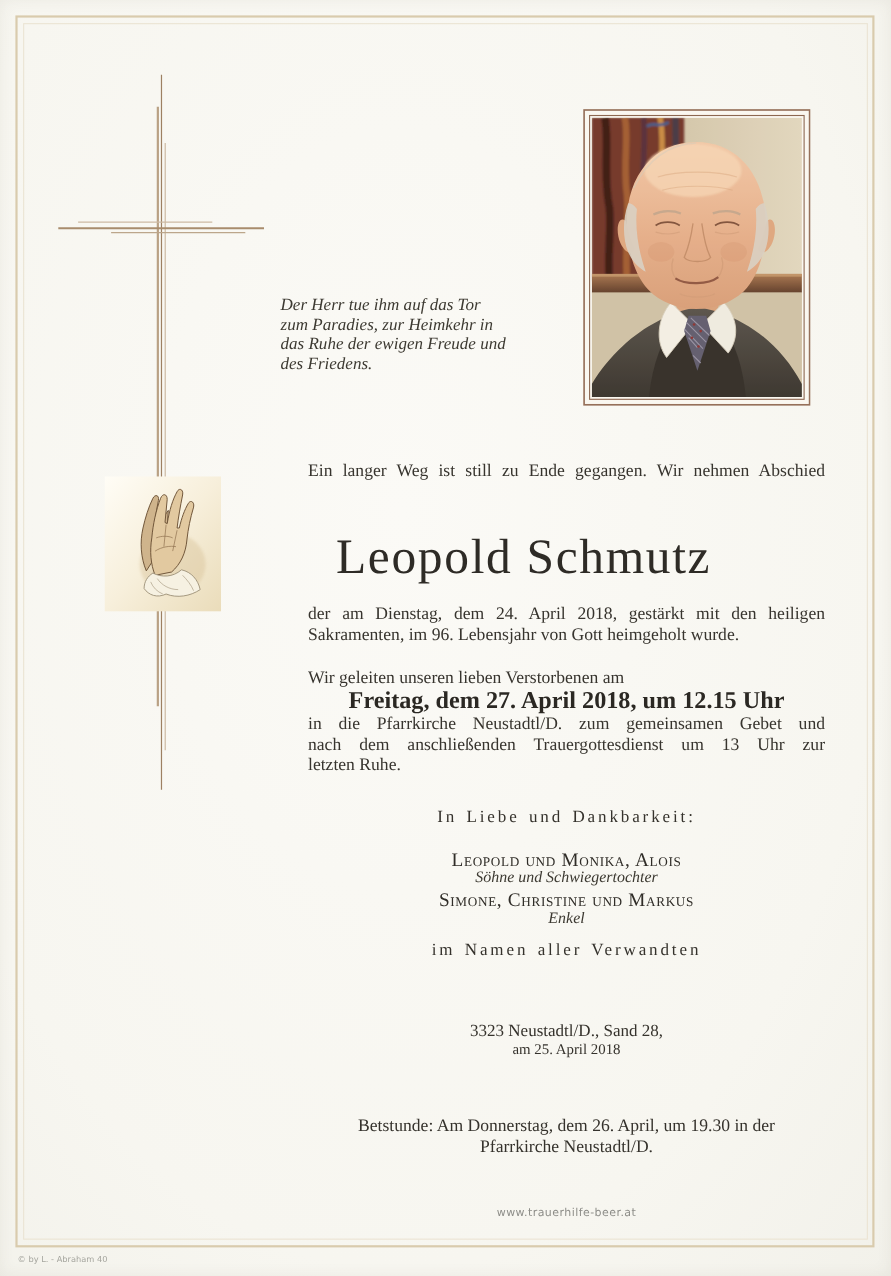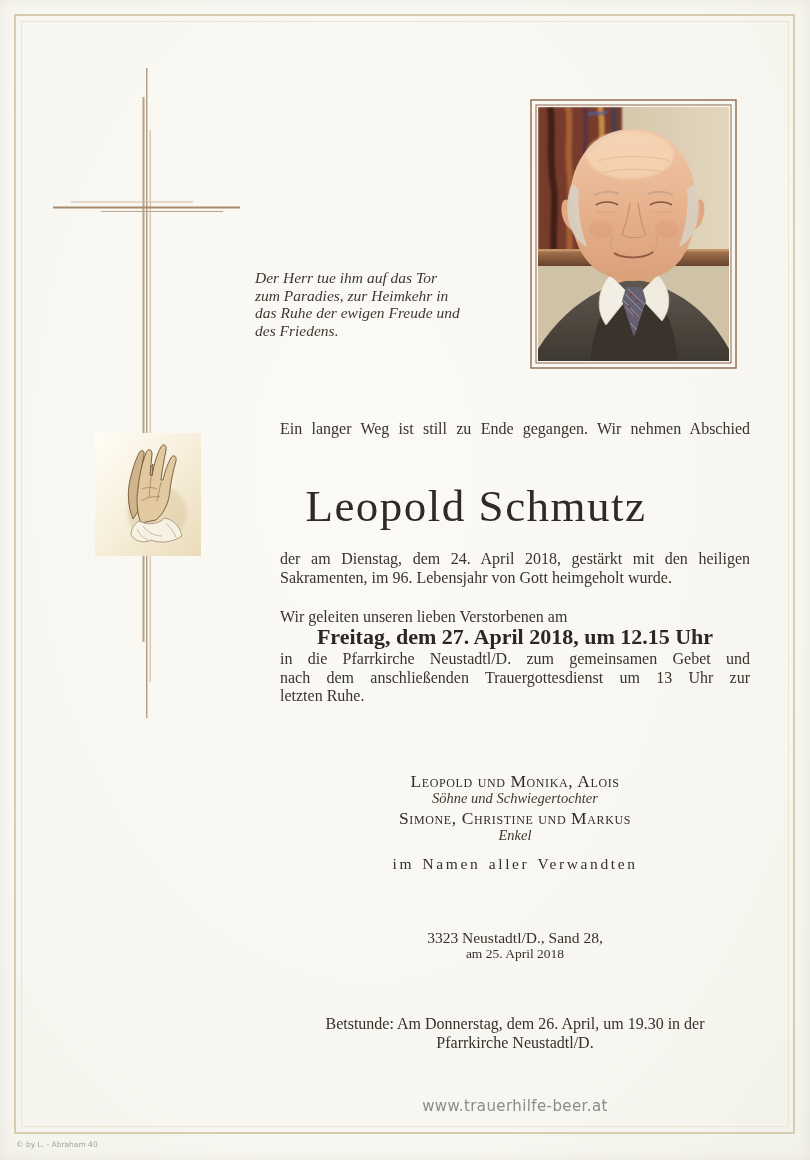--- a/index.html
+++ b/index.html
@@ -22,21 +22,21 @@
   .cline{text-align:center;}
   .quote{left:255px;top:269px;width:240px;font-style:italic;font-size:15.5px;line-height:17.6px;color:#3c3931;}
   .deceased{left:241px;top:483px;width:470px;text-align:center;font-size:45px;line-height:46px;letter-spacing:1.5px;color:#2e2b26;}
   .datetime{font-weight:bold;font-size:22px;line-height:19px;text-align:center;color:#2b2823;}
   .spaced{letter-spacing:2.6px;word-spacing:2px;font-size:15.5px;line-height:17px;text-align:center;}
   .mourner{font-variant:small-caps;font-size:17.5px;line-height:18px;letter-spacing:0.6px;text-align:center;color:#302d28;}
   .relation{font-style:italic;font-size:14.5px;line-height:16px;text-align:center;color:#3c3931;}
   .addr{font-size:15.5px;line-height:17px;text-align:center;}
   .addr-date{font-size:13.5px;line-height:15px;text-align:center;}
   .prayer{font-size:16px;line-height:19px;text-align:center;}
-  .website{font-family:"DejaVu Sans",sans-serif;font-size:15px;letter-spacing:0.4px;color:#8d8d88;text-align:center;}
+  .website{font-family:"DejaVu Sans",sans-serif;font-size:10px;letter-spacing:0.4px;color:#8d8d88;text-align:center;}
   .copyright{font-family:"DejaVu Sans",sans-serif;font-size:7.5px;color:#a5a59e;}
   .ornament{pointer-events:none;}
 </style>
 </head>
 <body>
 
 <div class="card">
 
   <div class="border-outer"></div>
   <div class="border-inner"></div>
@@ -179,20 +179,21 @@
   </div>
 
   <div class="abs col body-text" style="top:608px">Wir geleiten unseren lieben Verstorbenen am</div>
   <div class="abs col datetime" style="top:627px">Freitag, dem 27. April 2018, um 12.15 Uhr</div>
   <div class="abs col body-text" style="top:650px">
     <div class="jline">in die Pfarrkirche Neustadtl/D. zum gemeinsamen Gebet und</div>
     <div class="jline">nach dem anschließenden Trauergottesdienst um 13 Uhr zur</div>
     <div class="pline">letzten Ruhe.</div>
   </div>
 
+  <div class="abs col spaced" style="top:734px">In Liebe und Dankbarkeit:</div>
 
   <div class="abs col relation" style="top:790px">Söhne und Schwiegertochter</div>
   <div class="abs col mourner" style="top:772px">Leopold und Monika, Alois</div>
   <div class="abs col mourner" style="top:809px">Simone, Christine und Markus</div>
   <div class="abs col spaced" style="top:855px">im Namen aller Verwandten</div>
 
   <div class="abs col relation" style="top:827px">Enkel</div>
 
   <div class="abs col addr" style="top:929px">3323 Neustadtl/D., Sand 28,</div>
   <div class="abs col addr-date" style="top:946px">am 25. April 2018</div>

